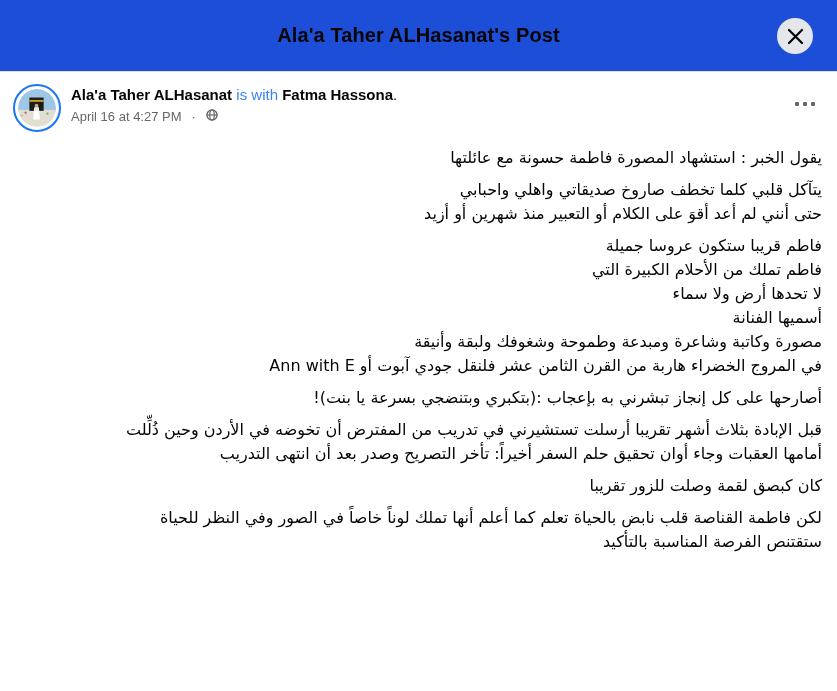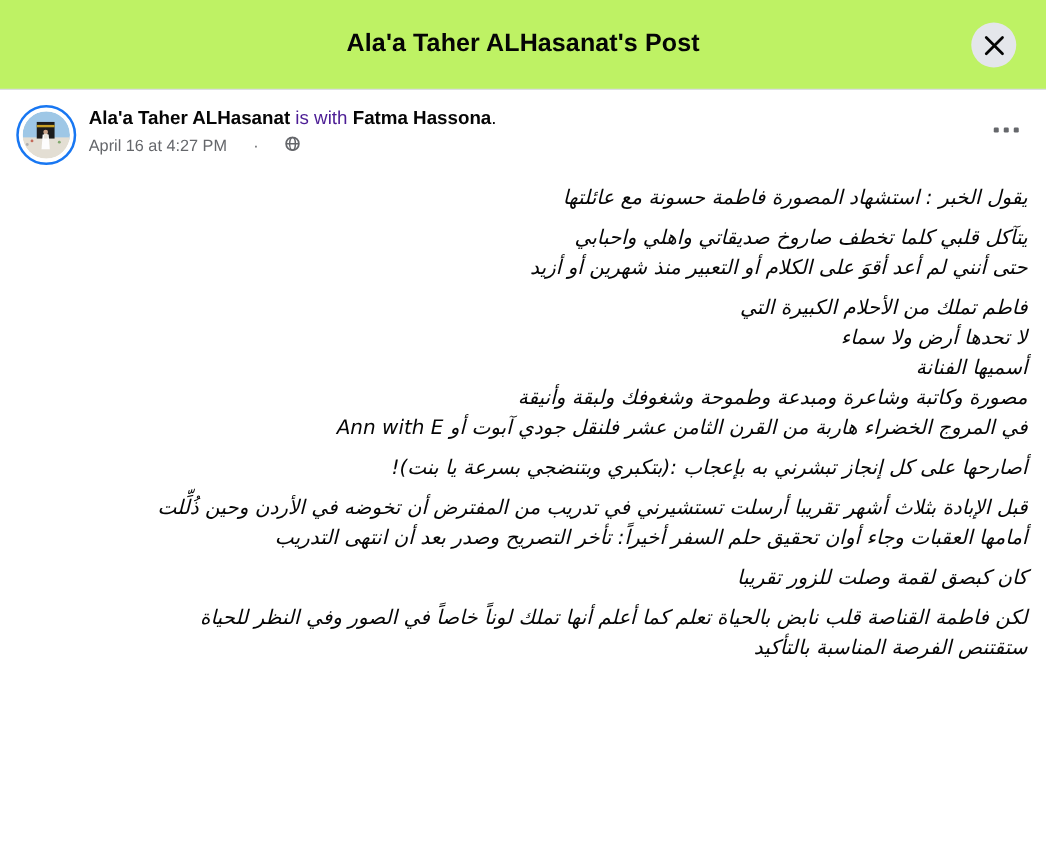--- a/index.html
+++ b/index.html
@@ -4,55 +4,55 @@
 <style>
   html,body{margin:0;padding:0;}
   body{
     width:837px;height:691px;overflow:hidden;background:#fff;
     font-family:"Liberation Sans","DejaVu Sans",sans-serif;
     -webkit-font-smoothing:antialiased;color:#050505;
   }
   
   .dialog-header{
     position:relative;height:71px;display:flex;align-items:center;justify-content:center;
-    border-bottom:1px solid #dadde1;background:#bef264;
+    border-bottom:1px solid #dadde1;background:#1d4ed8;
   }
   .dialog-title{font-size:20px;font-weight:700;color:#050505;letter-spacing:.1px;}
   .close-btn{
     position:absolute;right:24px;top:18px;width:36px;height:36px;border-radius:50%;
     background:#e4e6eb;display:flex;align-items:center;justify-content:center;cursor:pointer;border:none;
   }
   .close-btn svg{display:block;}
   
   .post-header{display:flex;align-items:flex-start;padding:12px 16px 0 13px;position:relative;}
   .avatar-ring{
     width:44px;height:44px;border-radius:50%;border:2px solid #1877f2;
     display:flex;align-items:center;justify-content:center;flex:0 0 auto;cursor:pointer;background:#fff;
   }
   .avatar-img{width:38px;height:38px;border-radius:50%;overflow:hidden;display:block;}
   .header-text{margin-left:10px;padding-top:1px;}
   .name-line{font-size:15px;line-height:20px;color:#050505;}
   .name-line .bold{font-weight:700;cursor:pointer;}
-  .name-line .muted{color:#4c1d95;font-weight:400;}
-  .time-line{font-size:13px;line-height:17px;color:#65676b;margin-top:3px;display:flex;align-items:center;gap:20px;cursor:pointer;}
+  .name-line .muted{color:#3b82f6;font-weight:400;}
+  .time-line{font-size:13px;line-height:17px;color:#65676b;margin-top:3px;display:flex;align-items:center;gap:9px;cursor:pointer;}
   .dot-sep{margin:0 1px;}
   .more-btn{
     position:absolute;right:20px;top:24px;display:flex;gap:4px;align-items:center;
     background:none;border:none;cursor:pointer;padding:6px 2px;
   }
   .more-btn i{width:4px;height:4px;border-radius:1px;background:#65676b;display:block;}
   
   .post-body{
     direction:rtl;text-align:right;unicode-bidi:plaintext;
     padding:14px 15px 0 15px;font-size:16px;line-height:24px;color:#050505;
     font-family:"DejaVu Sans",sans-serif;
   }
   .para{margin:0 0 8px 0;}
   .para:last-child{margin-bottom:0;}
-  .pline{min-height:24px;font-style:italic;}
+  .pline{min-height:24px;}
 </style>
 </head>
 <body>
 
 <div class="dialog-header">
   <div class="dialog-title">Ala'a Taher ALHasanat's Post</div>
   <button class="close-btn">
     <span>
       <svg width="17" height="17" viewBox="0 0 17 17">
         <path d="M2 2 L15 15 M15 2 L2 15" stroke="#050505" stroke-width="2.2" stroke-linecap="round" fill="none"></path>
@@ -110,20 +110,21 @@
 
 <div class="post-body">
     <div class="para">
       <div class="pline">يقول الخبر : استشهاد المصورة فاطمة حسونة مع عائلتها</div>
     </div>
     <div class="para">
       <div class="pline">يتآكل قلبي كلما تخطف صاروخ صديقاتي واهلي واحبابي</div>
       <div class="pline">حتى أنني لم أعد أقوَ على الكلام أو التعبير منذ شهرين أو أزيد</div>
     </div>
     <div class="para">
+      <div class="pline">فاطم قريبا ستكون عروسا جميلة</div>
       <div class="pline">فاطم تملك من الأحلام  الكبيرة التي</div>
       <div class="pline">لا تحدها أرض ولا سماء</div>
       <div class="pline">أسميها الفنانة</div>
       <div class="pline">مصورة وكاتبة وشاعرة ومبدعة وطموحة وشغوفك ولبقة وأنيقة</div>
       <div class="pline">في المروج الخضراء هاربة من القرن الثامن عشر  فلنقل جودي آبوت أو Ann with E</div>
     </div>
     <div class="para">
       <div class="pline">أصارحها على كل إنجاز تبشرني به بإعجاب :(بتكبري وبتنضجي بسرعة يا بنت)!</div>
     </div>
     <div class="para">

